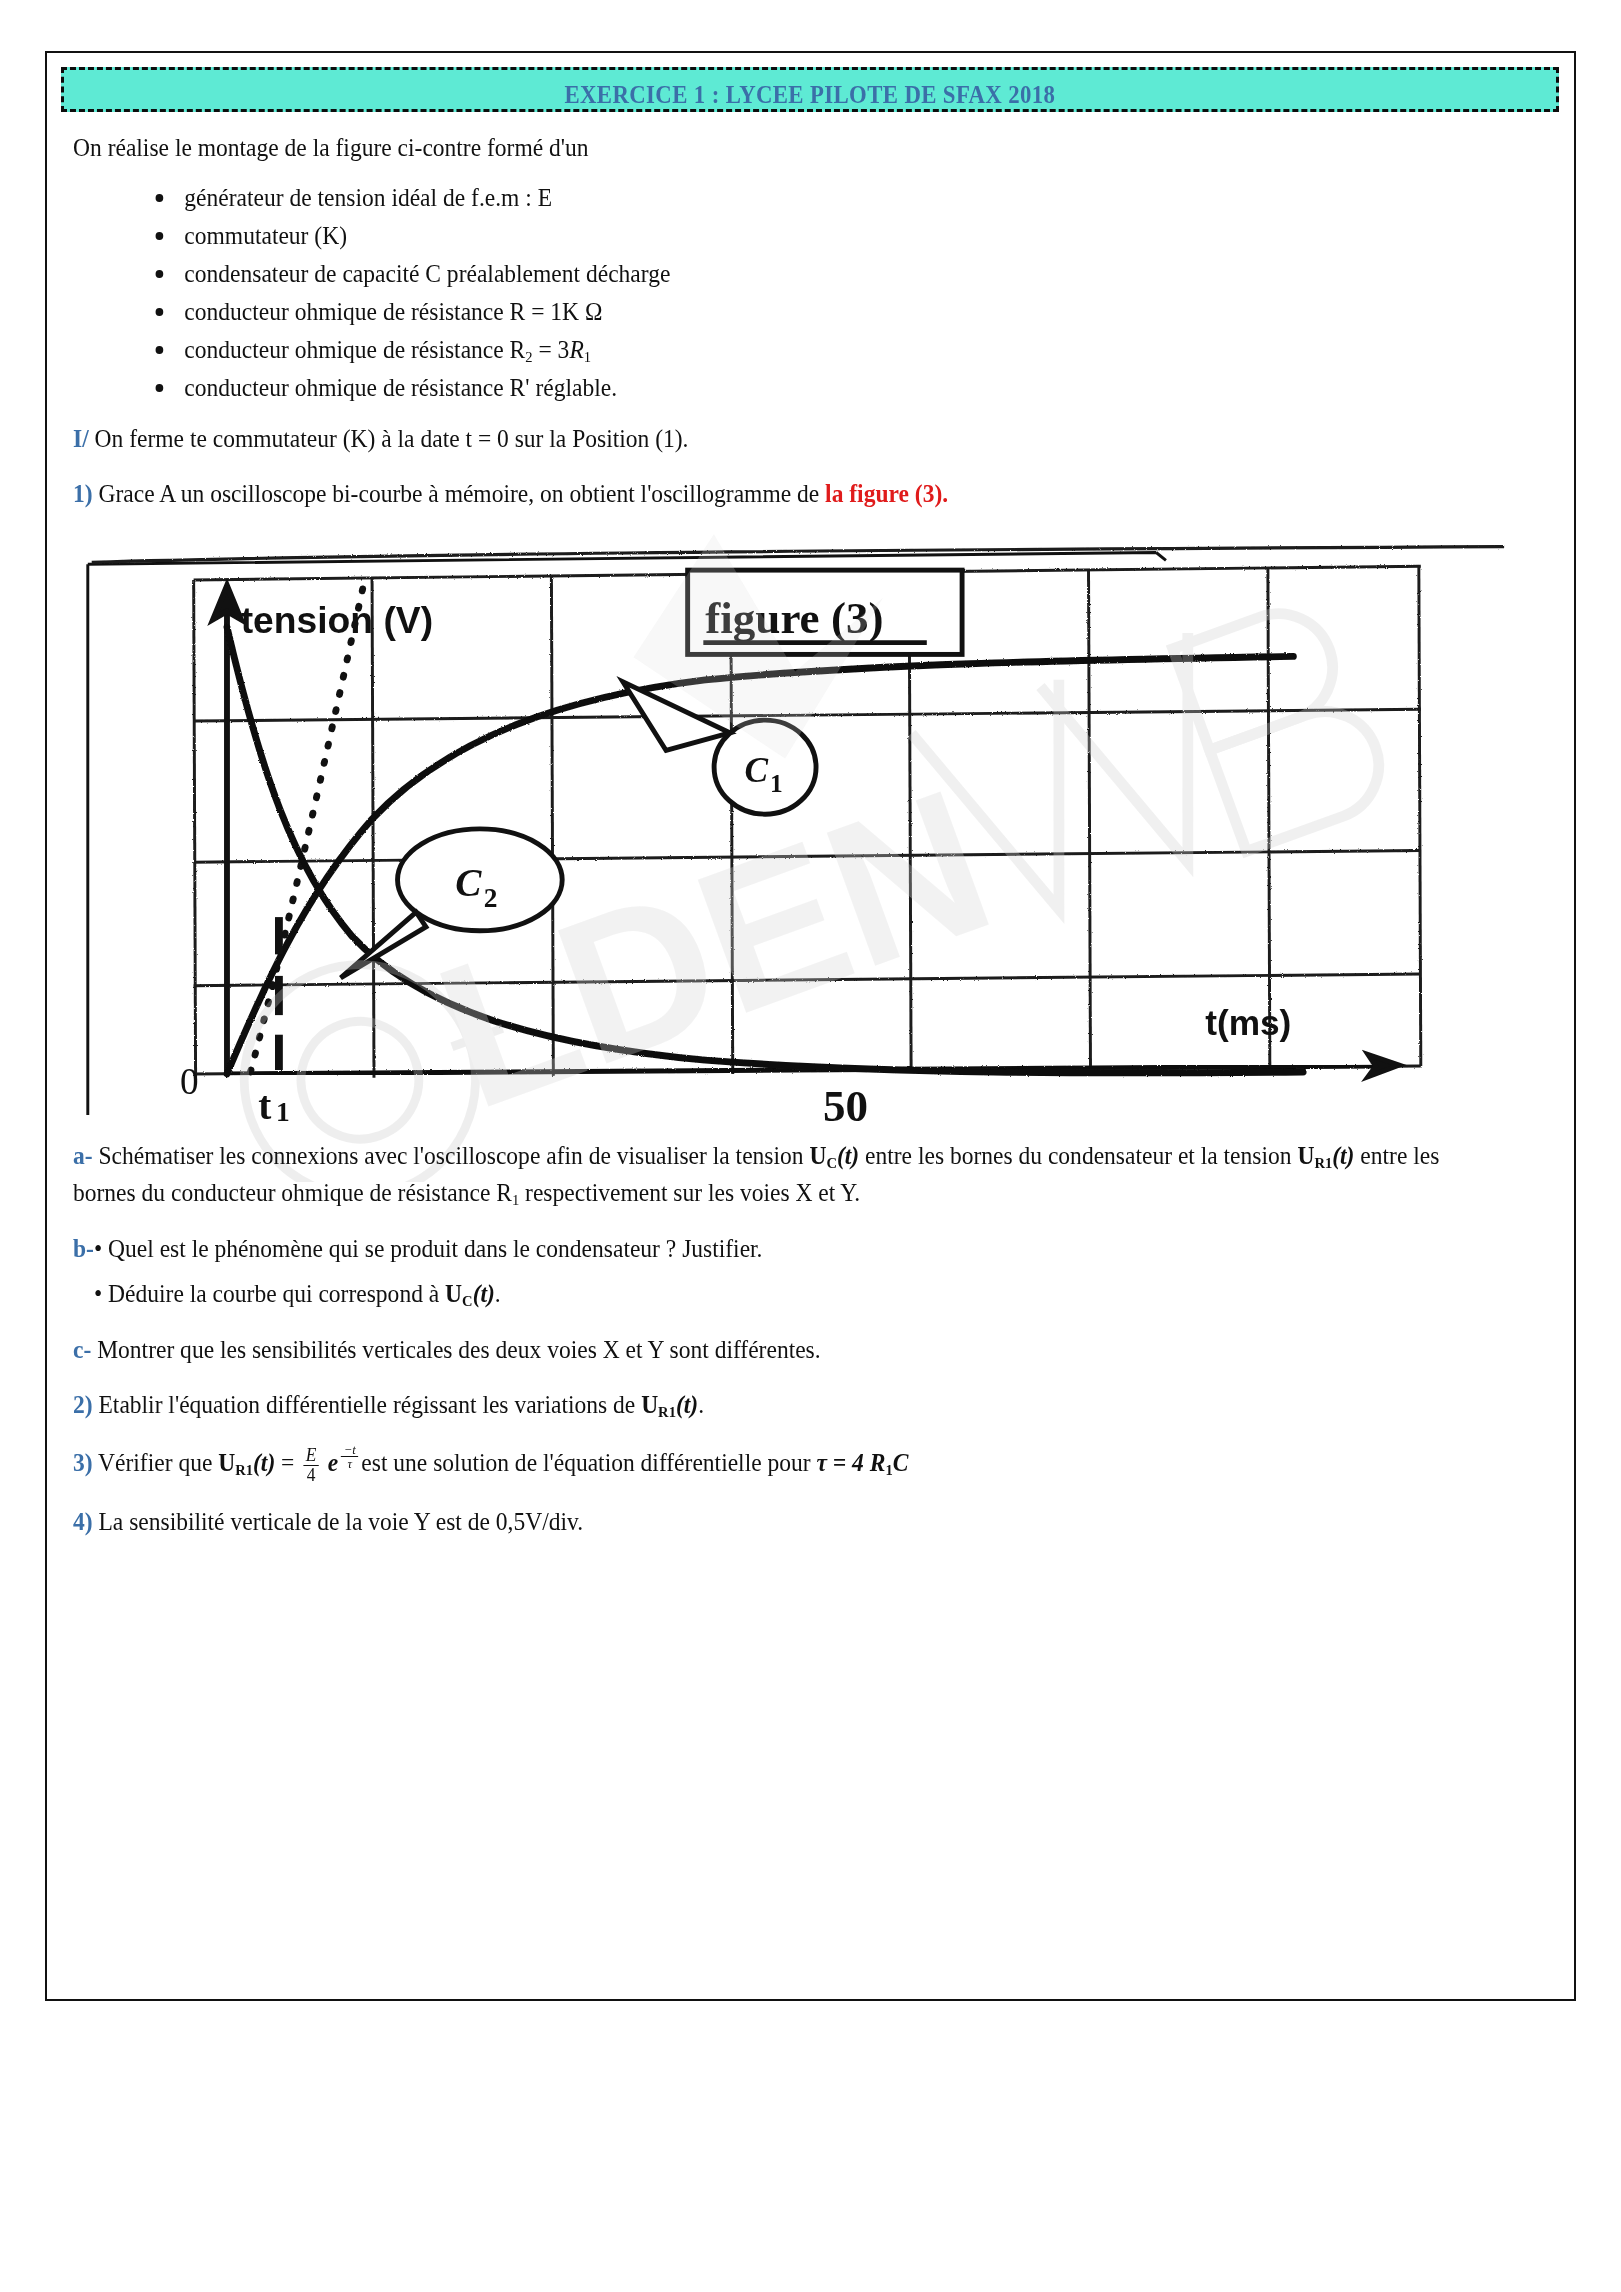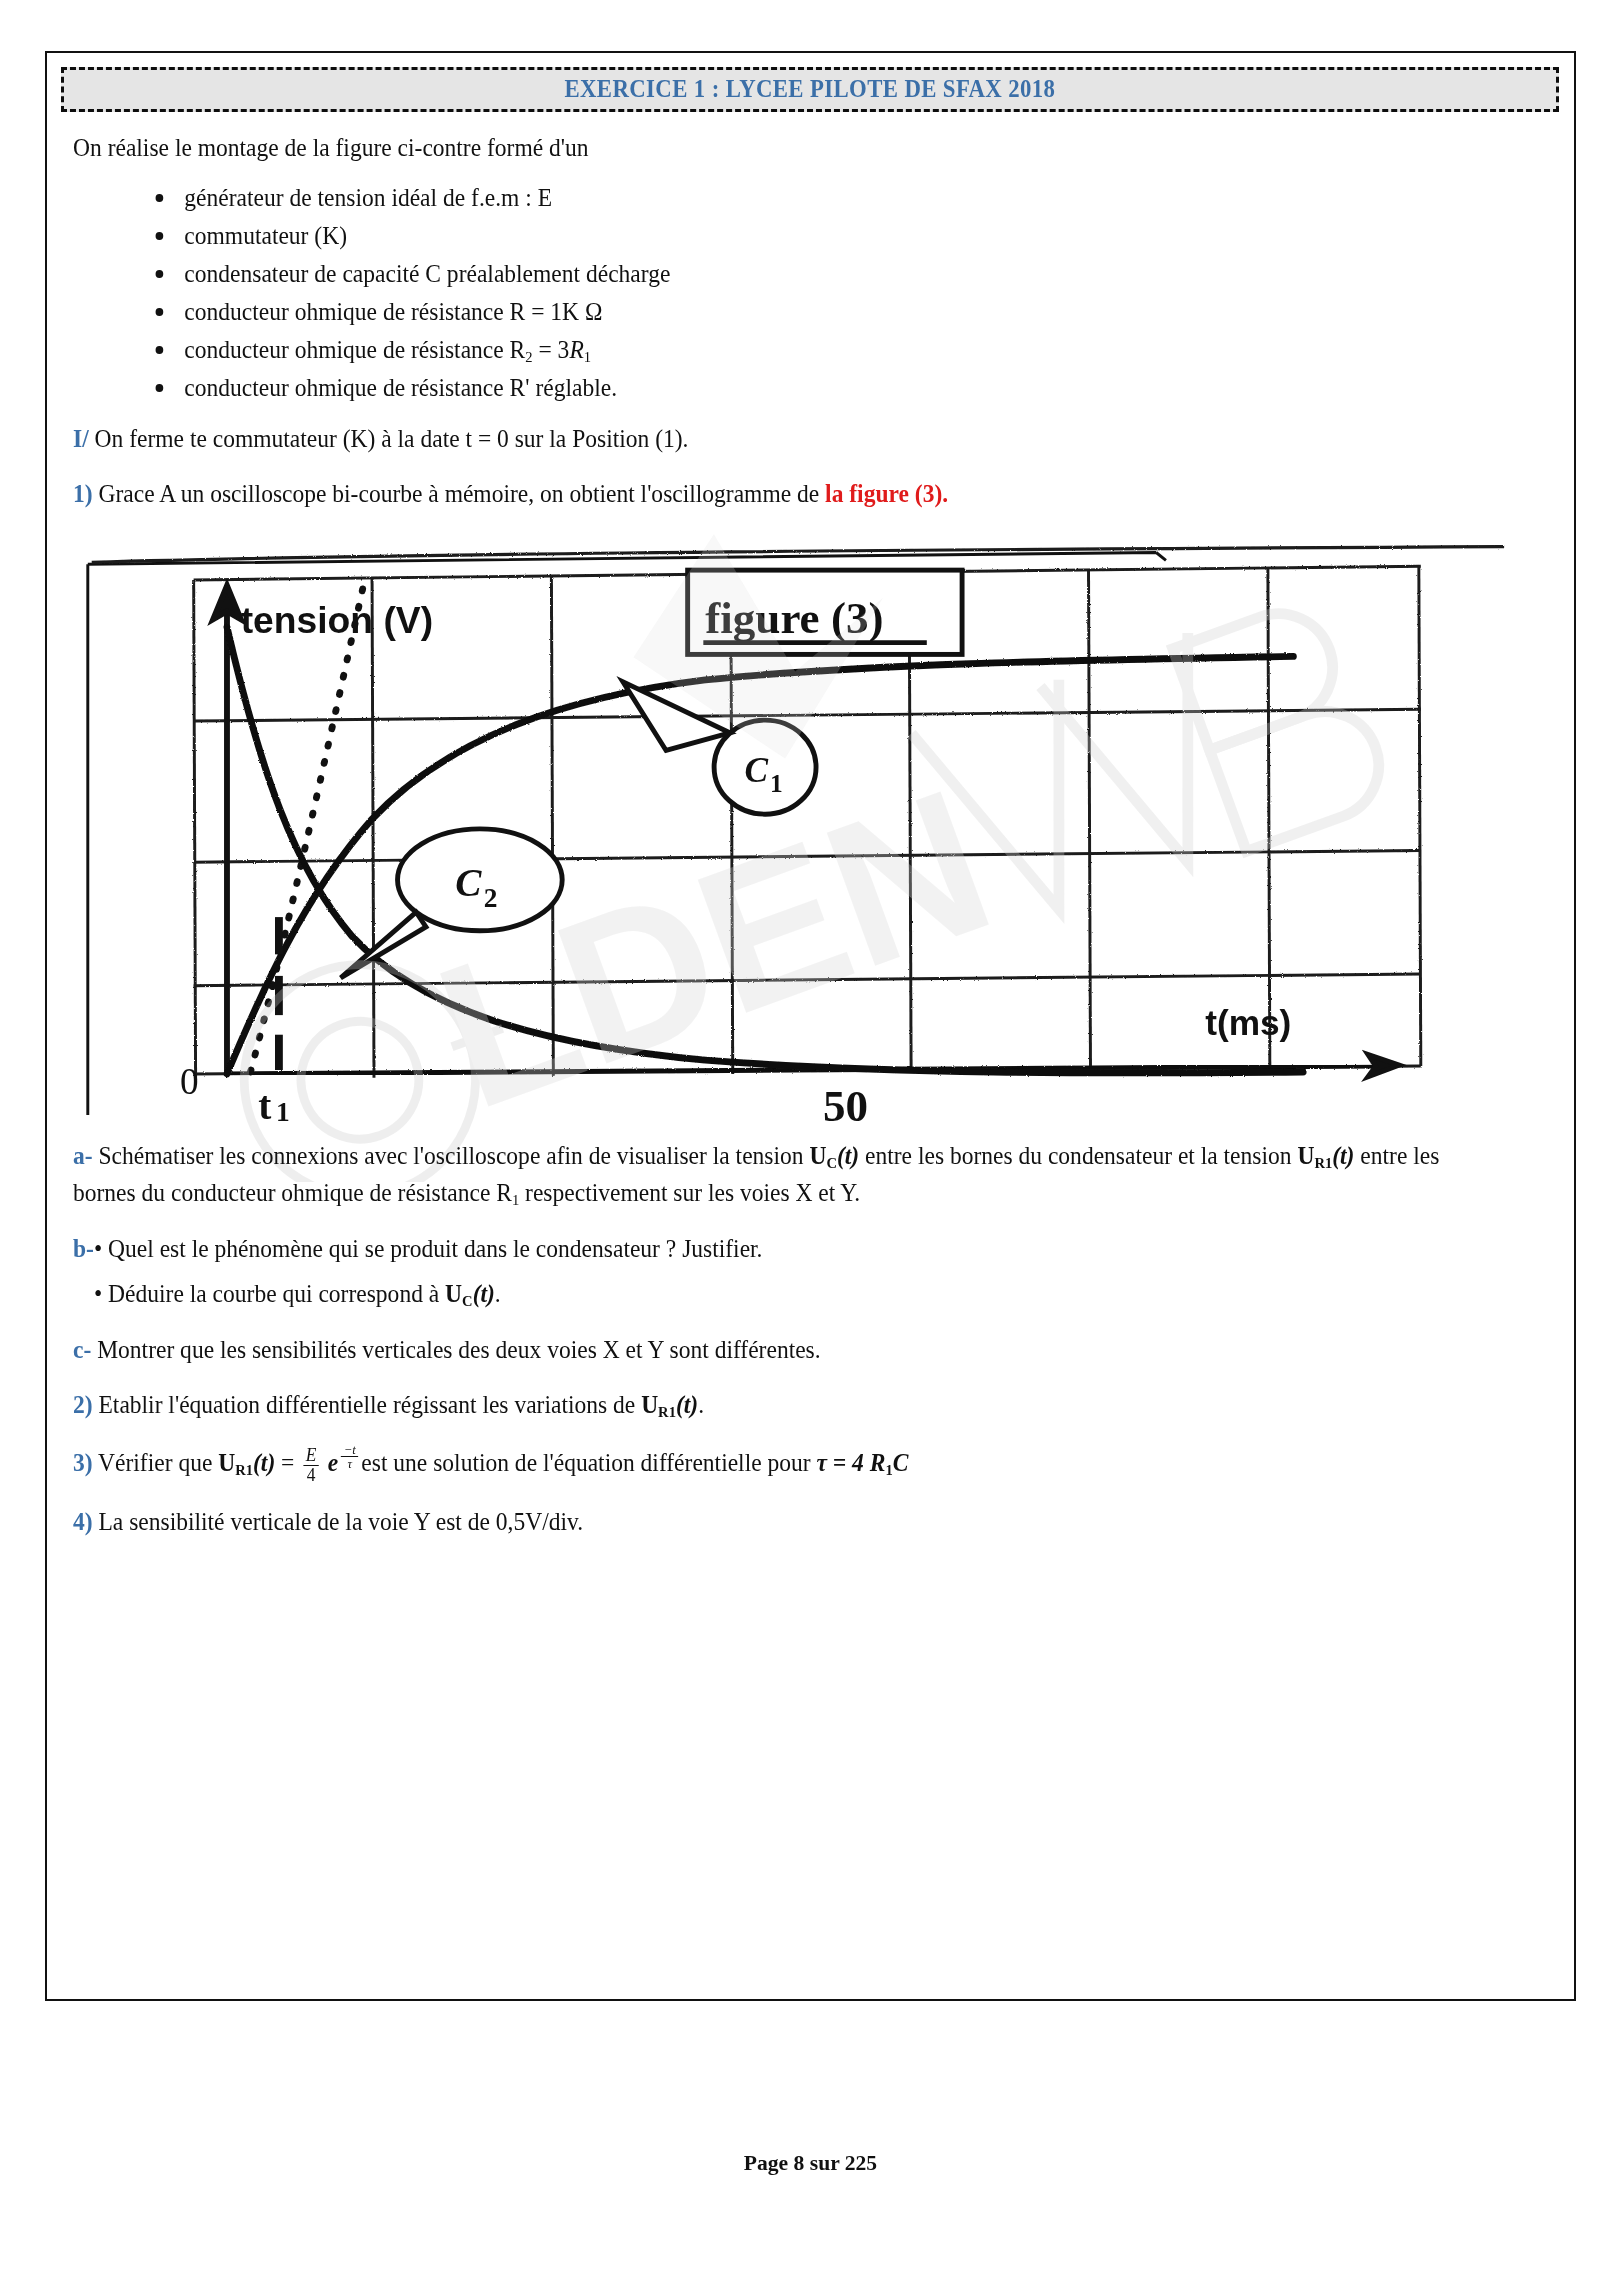--- a/index.html
+++ b/index.html
@@ -16,24 +16,24 @@
   
   .frame{
     position:absolute;left:45px;top:51px;width:1531px;height:1950px;
     border:2.9px solid #111;
     background:#fff;
     box-sizing:border-box;
   }
   
   .banner{
     position:absolute;left:13.7px;top:13.7px;width:1498px;height:45px;
-    background:#e5e5e5;
+    background:#5eead4;
     border:3.9px dashed #0d0d0d;
     box-sizing:border-box;
-    display:flex;align-items:center;justify-content:center;
+    display:flex;align-items:flex-end;justify-content:center;
   }
   .banner-title{
     color:#3b6fa8;
     font-weight:bold;
     font-size:24.5px;
     letter-spacing:0.4px;
     font-family:"Liberation Serif", serif;
     transform:scaleX(.93);
     white-space:nowrap;
   }
@@ -277,16 +277,15 @@
 
       <p class="para"><span class="lbl-blue">3)</span> <span>Vérifier que </span><span class="bd">U</span><sub class="bd">R1</sub><span class="bd ital">(t)</span> <span>=</span> <span class="frac"><span class="num ital">E</span><span class="den">4</span></span> <span class="bd ital">e</span><span class="supexp"><span class="frac"><span class="num ital">−t</span><span class="den ital">τ</span></span></span><span>est une solution de l'équation différentielle pour </span><span class="bd ital">τ = 4 R</span><sub class="bd">1</sub><span class="bd ital">C</span></p>
 
       <div class="spacer-s"></div>
 
       <p class="para"><span class="lbl-blue">4)</span> <span>La sensibilité verticale de la voie Y est de 0,5V/div.</span></p>
 
     </div>
   </div>
 
-  <div class="footer">Page 8 sur 225</div>
 
 </div>
 
 
 </body></html>

